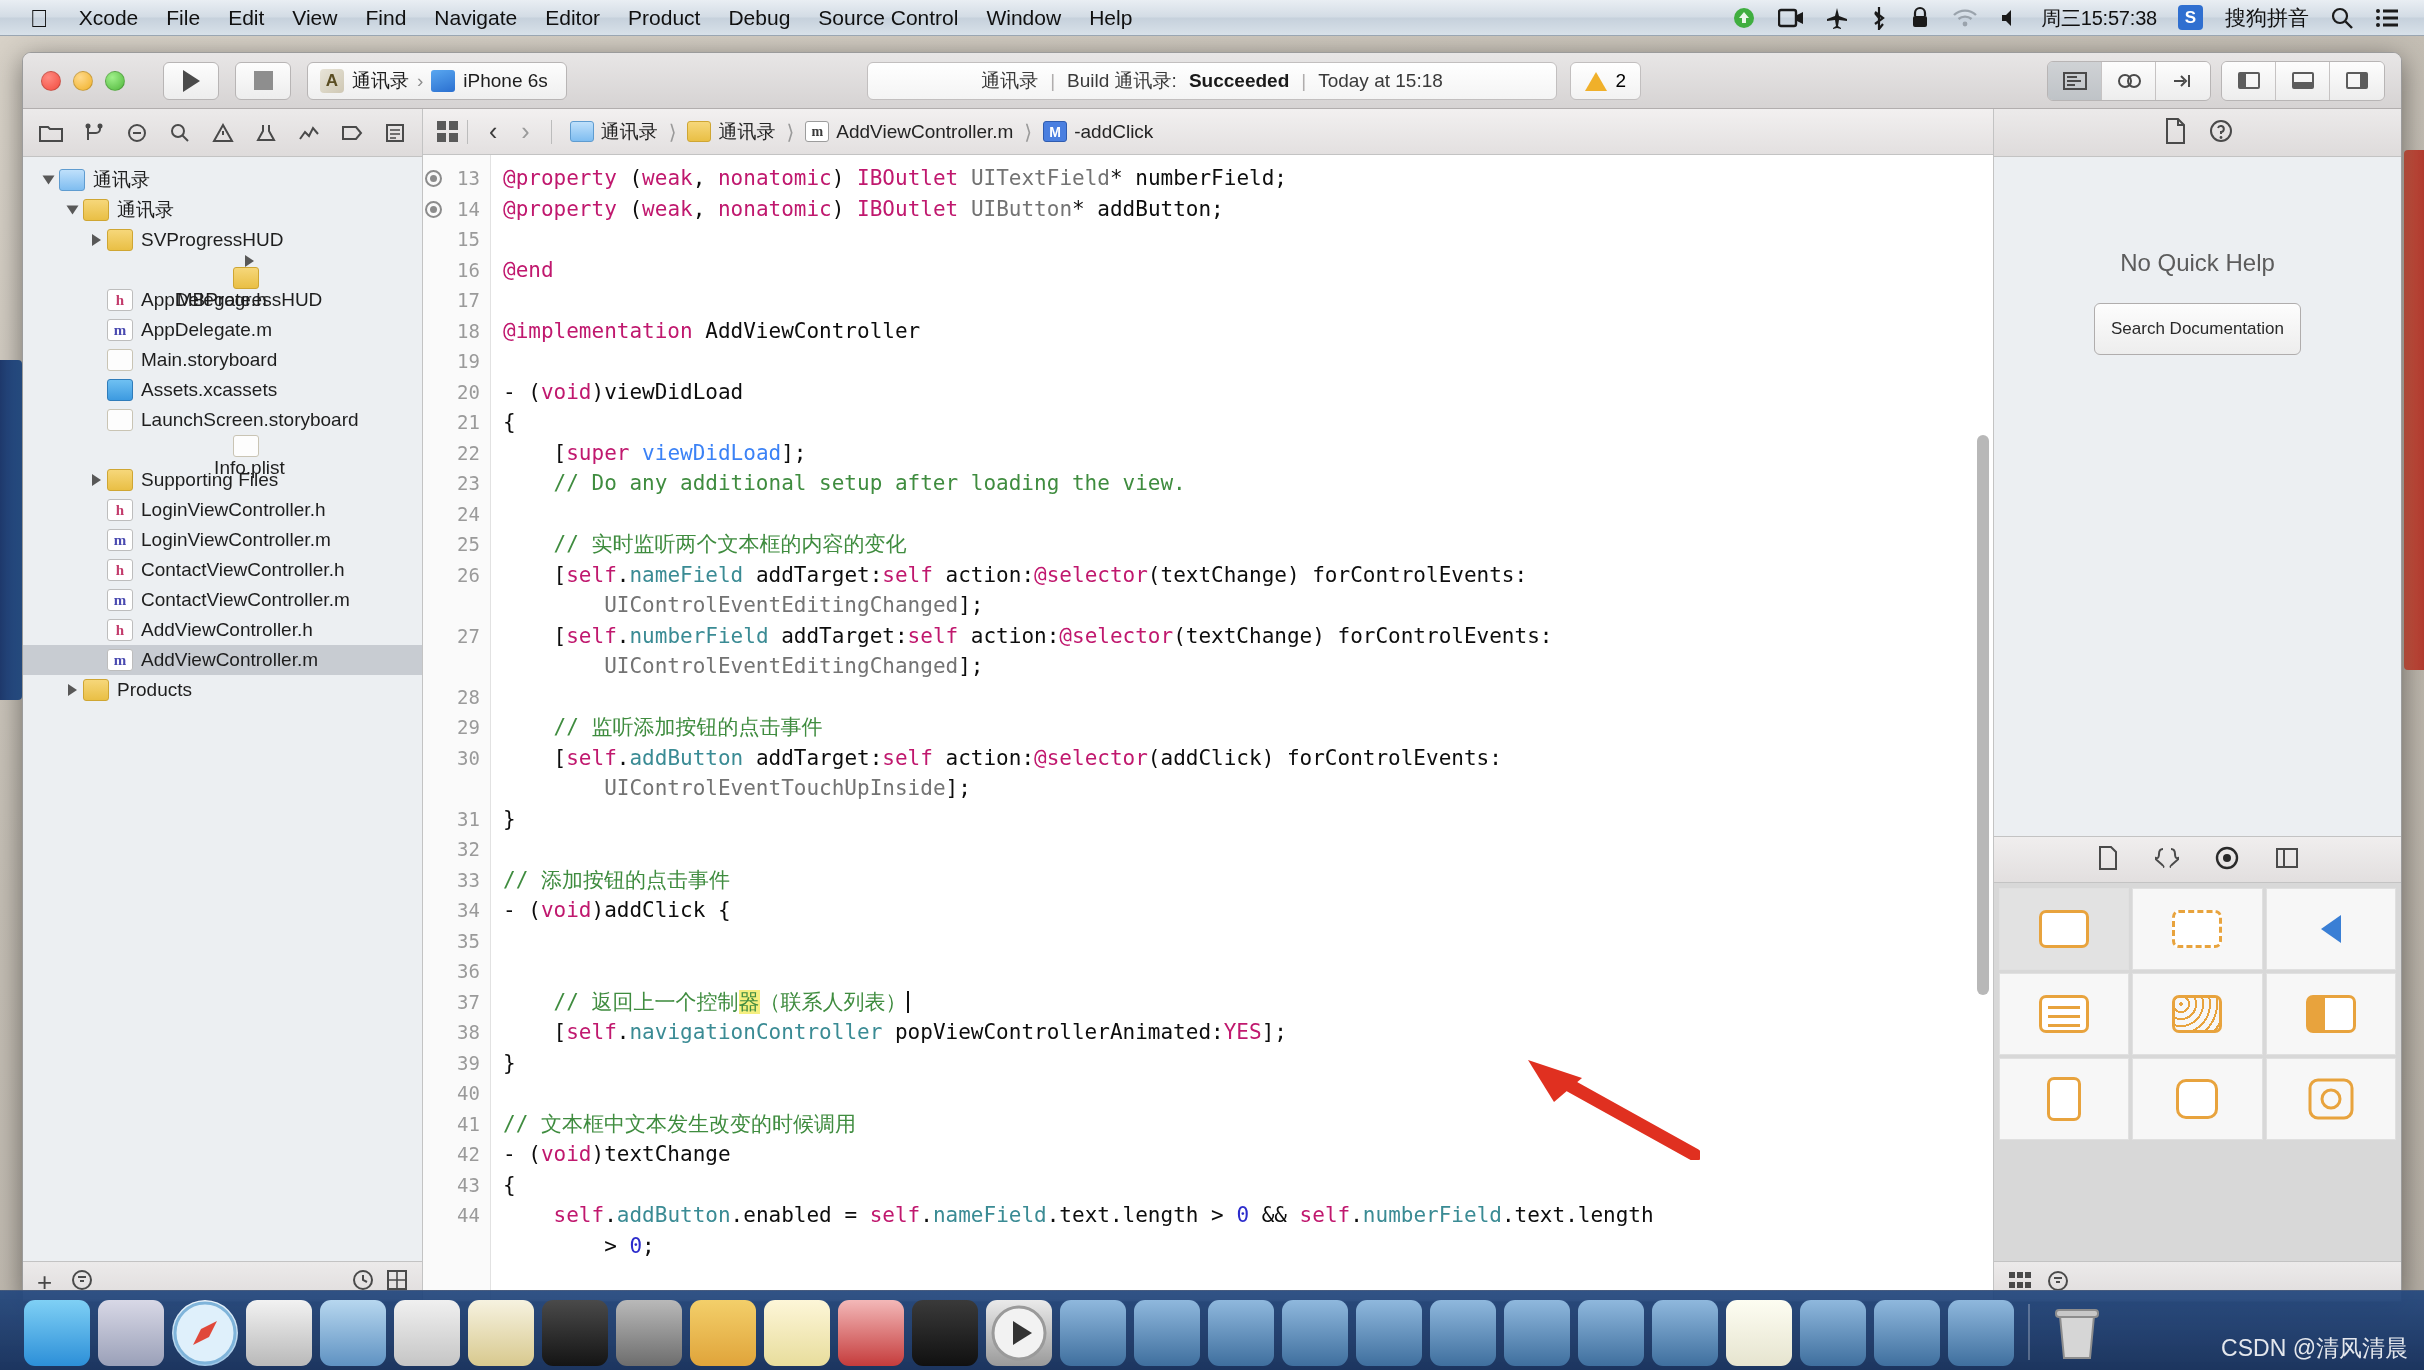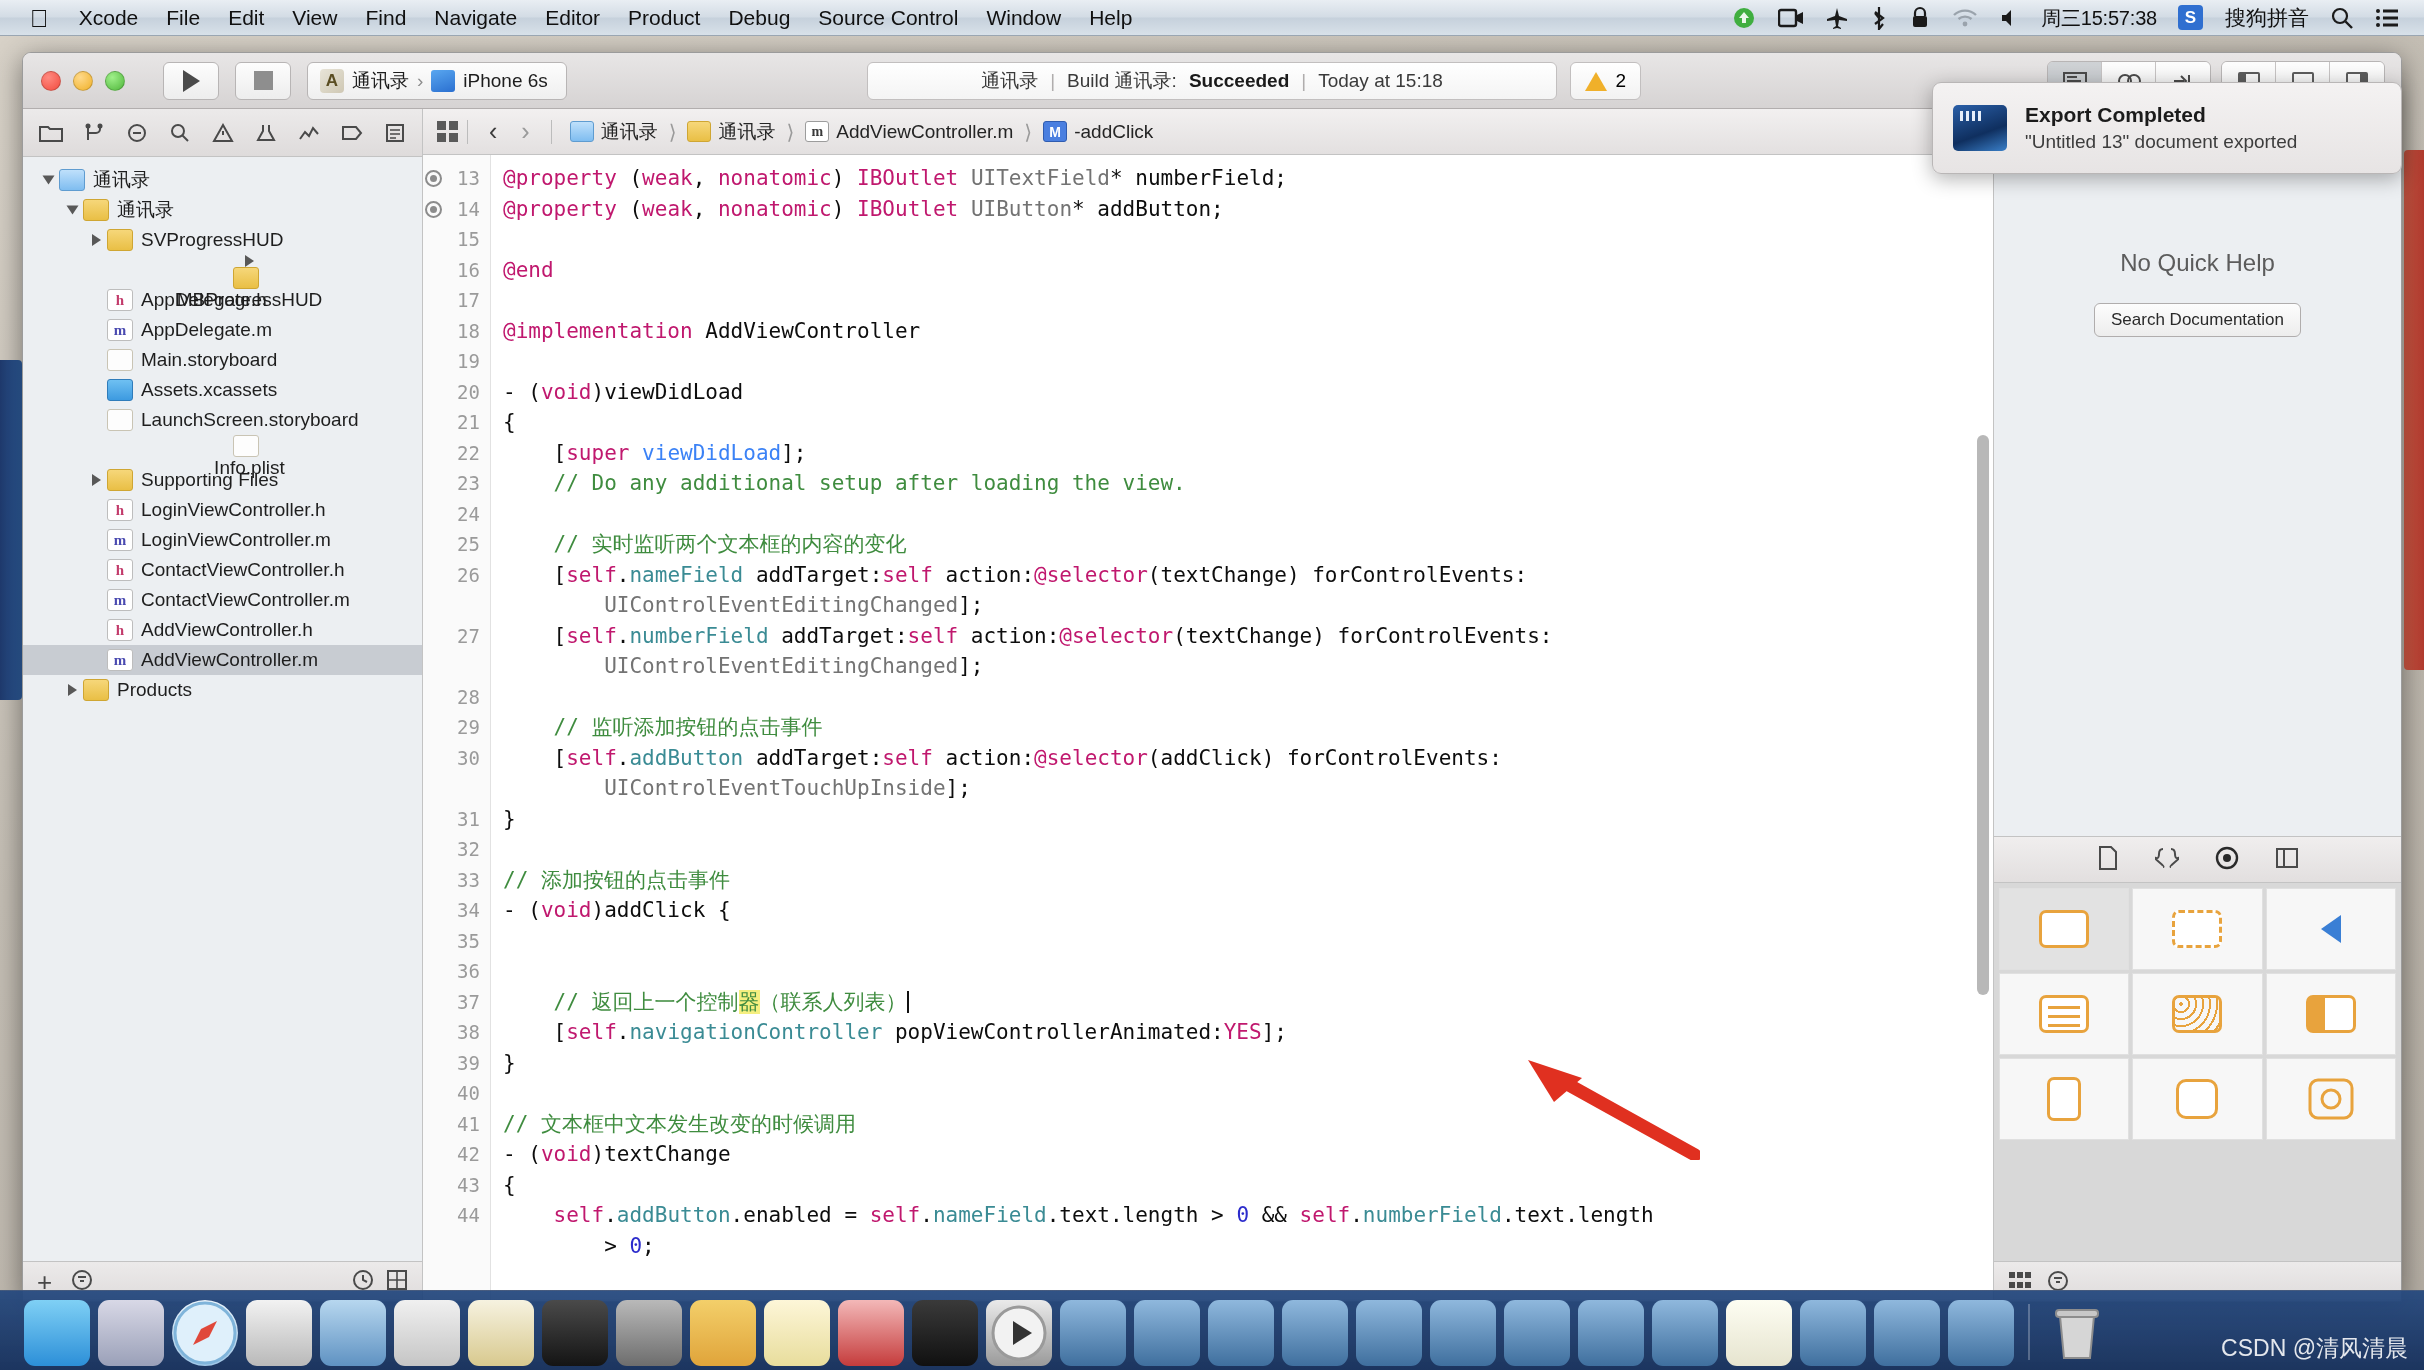--- a/index.html
+++ b/index.html
@@ -237,21 +237,21 @@
     height: 48px; display: flex; align-items: center; justify-content: center; gap: 22px;
     background: linear-gradient(180deg,#eceaea,#dedbdb); border-bottom: 1px solid #c3c3c3;
   }
   .quickhelp {
     height: 680px; display: flex; flex-direction: column; align-items: center;
     padding-top: 92px; gap: 26px;
     background: #eceff2; border-bottom: 1px solid #c3c3c3;
   }
   .qh-title { font-size: 24px; color: #5c5c5c; }
   .qh-btn {
-    font-size: 17px; color: #2a2a2a; padding: 6px 16px;
+    font-size: 17px; color: #2a2a2a; padding: 15px 16px;
     background: linear-gradient(180deg,#fdfdfd,#ededed);
     border: 1px solid #b0adad; border-radius: 6px;
   }
   .lib-tabbar {
     height: 46px; display: flex; align-items: center; justify-content: center; gap: 36px;
     background: linear-gradient(180deg,#f0eeee,#e2dfdf); border-bottom: 1px solid #c3c3c3;
   }
   .lib-grid {
     flex: 1; display: grid; grid-template-columns: repeat(3, 1fr); grid-auto-rows: 82px;
     gap: 3px; padding: 5px; background: #d8d8d8;
@@ -838,27 +838,20 @@
             <svg width="24" height="24" viewBox="0 0 24 24">
                 <circle cx="12" cy="12" r="9" fill="none" stroke="#4a4a4a" stroke-width="2"></circle>
                 <path d="M8 9 h8 M10 13 h4" stroke="#4a4a4a" stroke-width="1.8"></path>
               </svg>
           </span>
         </div>
       </div>
     </div>
   </div>
 
-  <div class="notif">
-    <span class="notif-ico"></span>
-    <span>
-      <div class="notif-title">Export Completed</div>
-      <div class="notif-sub">"Untitled 13" document exported</div>
-    </span>
-  </div>
 
   <svg class="arrow" width="180" height="110" viewBox="0 0 180 110">
     <path d="M175 105 L40 30" stroke="#e03020" stroke-width="13" stroke-linecap="round"></path>
     <path d="M8 10 L62 28 L34 52 Z" fill="#e03020"></path>
   </svg>
 
   <div class="dock">
       <div class="dock-ico" style="background: linear-gradient(rgb(127, 208, 245), rgb(44, 143, 216));"></div>
       <div class="dock-ico" style="background: linear-gradient(rgb(216, 216, 230), rgb(154, 160, 184));"></div>
       <div class="dock-ico" style="background: linear-gradient(rgb(234, 244, 251), rgb(159, 198, 230)); border-radius: 50%;"><svg width="66" height="66" viewBox="0 0 66 66">

